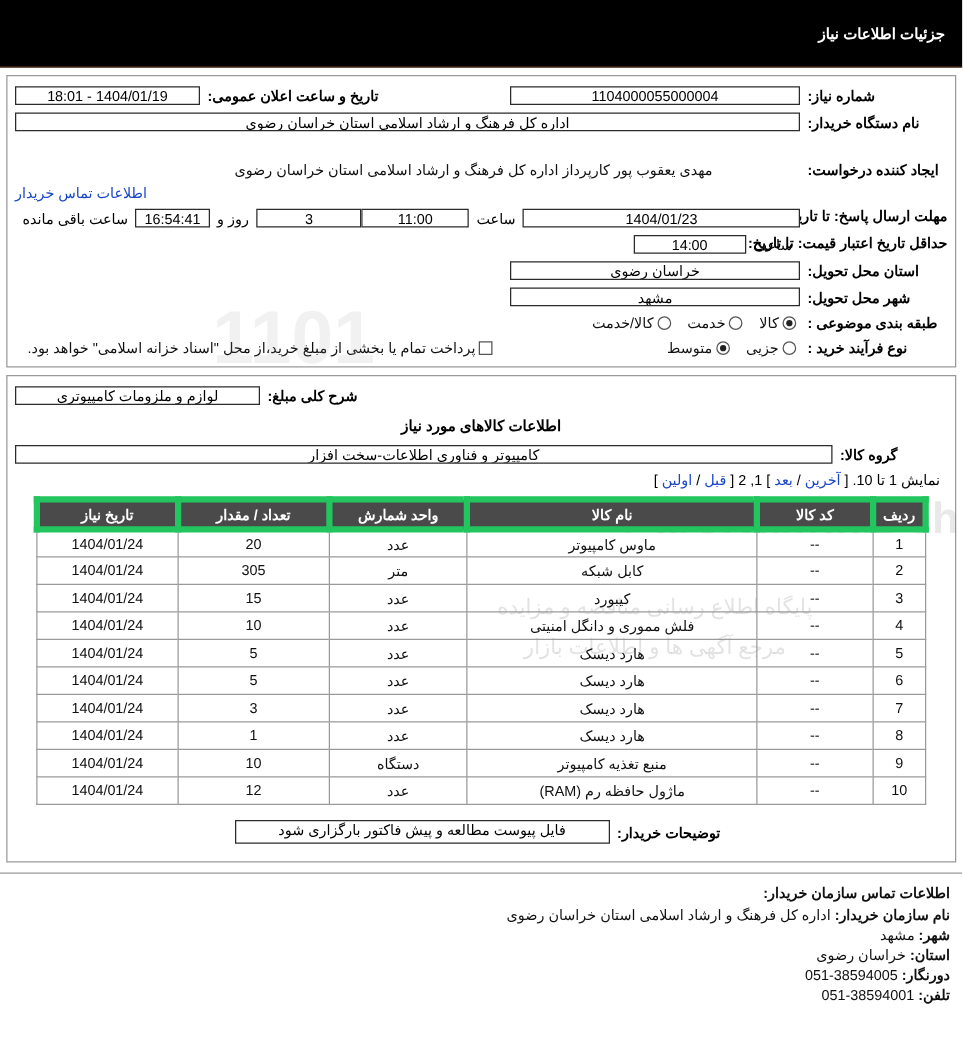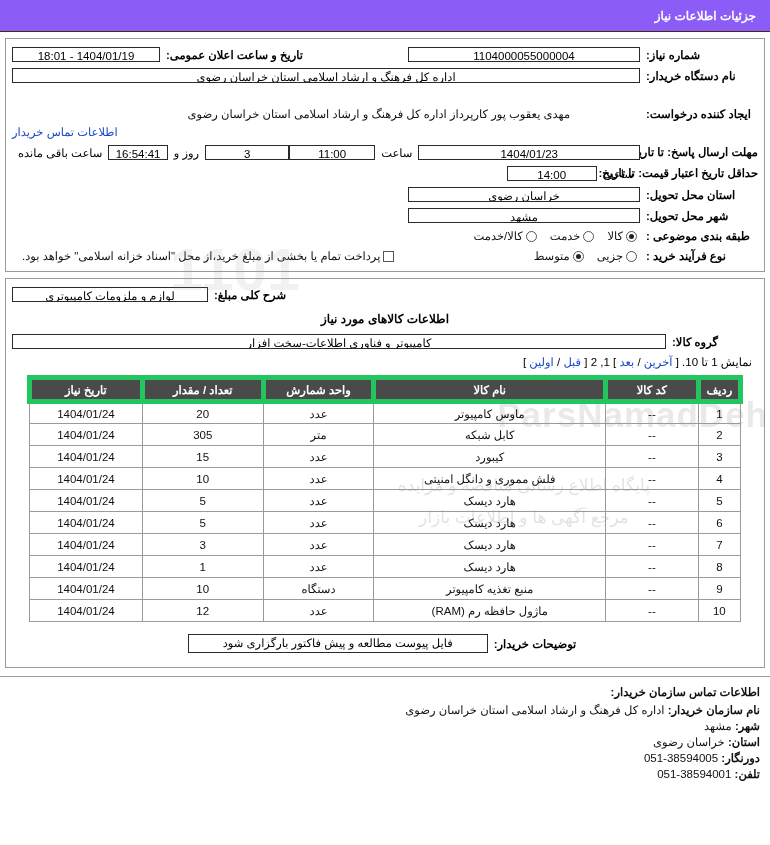--- a/index.html
+++ b/index.html
@@ -10,22 +10,22 @@
   }
   .page {
     width: 770px;
     min-height: 845px;
     position: relative;
     background: #fff;
     overflow: hidden;
   }
   
   .titlebar {
-    height: 32px;
-    background: #8b5cf6;
+    height: 54px;
+    background: #000000;
     border-bottom: 1px solid #4a2a12;
     display: flex;
     align-items: center;
     justify-content: flex-start;
     padding: 0 14px;
   }
   .titlebar .title {
     color: #ffffff;
     font-size: 12px;
     font-weight: bold;

